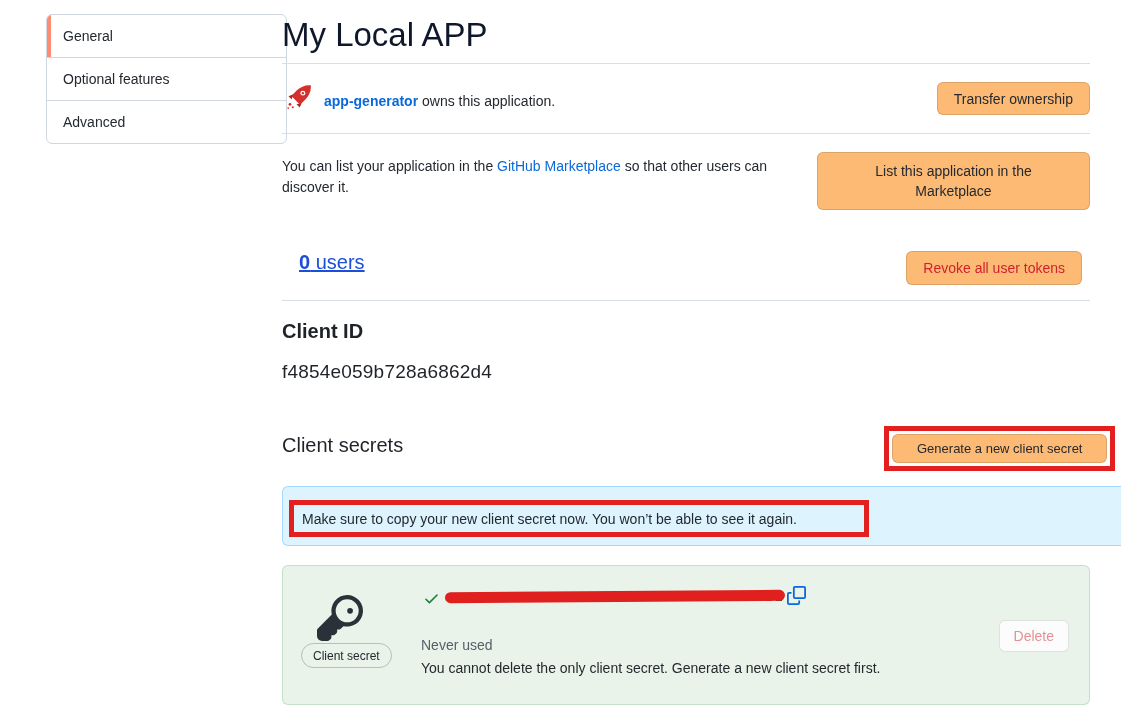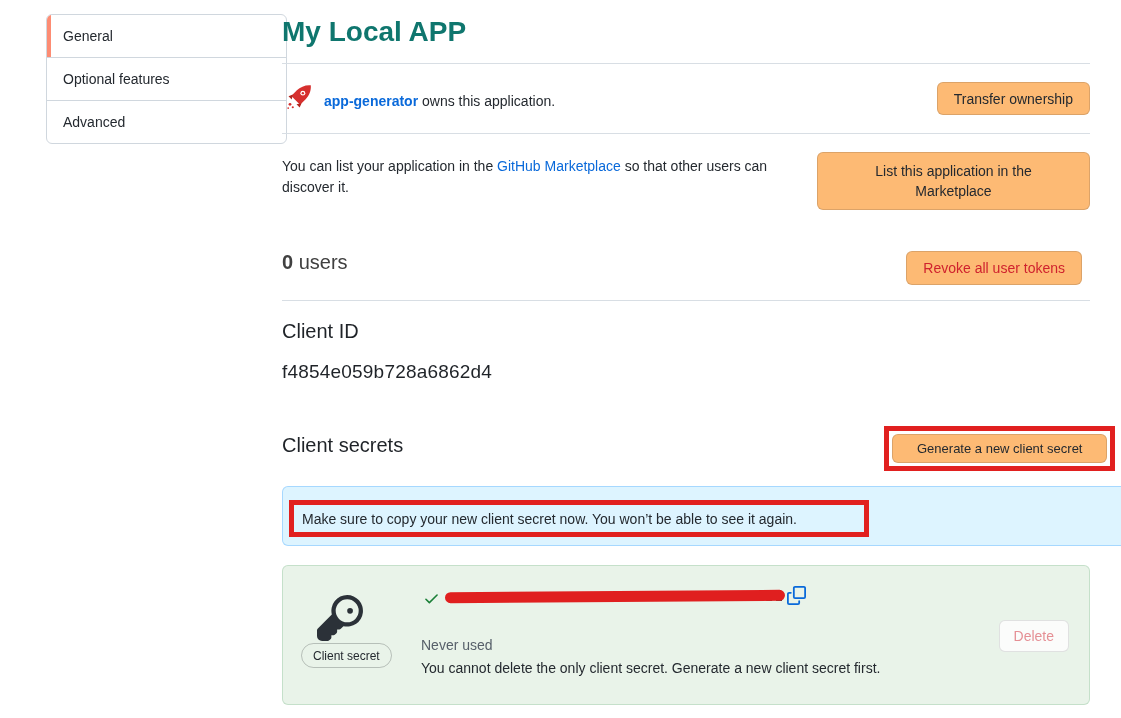--- a/index.html
+++ b/index.html
@@ -16,46 +16,46 @@
   .side-item {
     position:relative; padding:11px 16px; font-size:14px; color:#24292f;
     border-bottom:1px solid #d0d7de; cursor:pointer; line-height:20px;
   }
   .side-item:last-child { border-bottom:none; }
   .side-item.active::before {
     content:""; position:absolute; left:0; top:0; bottom:0; width:4px; background:#fd8c73;
   }
   
   .main { position:absolute; left:282px; top:0; width:808px; height:718px; }
-  .page-title { position:absolute; left:0; top:16px; font-size:28px; font-weight:700; color:#0f766e; }
+  .page-title { position:absolute; left:0; top:16px; font-size:33px; font-weight:400; color:#0f172a; }
   .divider { position:absolute; left:0; width:808px; border-top:1px solid #d8dee4; }
   .d1 { top:63px; } .d2 { top:133px; } .d3 { top:300px; }
 
   .rocket { position:absolute; left:2px; top:82px; }
   .owner-text { position:absolute; left:42px; top:91px; font-size:14px; line-height:20px; }
   .link { color:#0969da; text-decoration:none; cursor:pointer; }
   .owner-name { font-weight:600; }
 
   .btn {
     display:flex; align-items:center; justify-content:center;
     background:#fdba74; border:1px solid rgba(31,35,40,0.15); border-radius:6px;
     font-family:inherit; font-size:14px; font-weight:500; color:#24292f; cursor:pointer;
   }
   .btn-transfer { position:absolute; right:0; top:82px; height:33px; padding:0 16px; }
   .btn-marketplace {
     position:absolute; right:0; top:152px; width:273px; height:58px;
     padding:0 28px; text-align:center; line-height:20px;
   }
   .mk-text { position:absolute; left:0; top:156px; width:536px; font-size:14px; line-height:21px; }
 
-  .users-line { position:absolute; left:0; top:251px; font-size:20px; color:#404040; }
+  .users-line { position:absolute; left:17px; top:251px; font-size:20px; color:#1d4ed8;text-decoration:underline; }
   .users-count { font-weight:700; }
   .btn-revoke { position:absolute; right:8px; top:251px; height:34px; padding:0 16px; color:#cf222e; }
 
-  .h-clientid { position:absolute; left:0; top:320px; font-size:20px; font-weight:400; color:#1f2328; }
+  .h-clientid { position:absolute; left:0; top:320px; font-size:20px; font-weight:700; color:#1f2328; }
   .clientid-value { position:absolute; left:0; top:361px; font-size:19px; color:#1f2328; letter-spacing:0.2px; }
 
   .h-secrets { position:absolute; left:0; top:434px; font-size:20px; font-weight:400; color:#1f2328; }
   .annotation { border:5px solid #e1201f; }
   .gen-annotation {
     position:absolute; left:602px; top:426px; height:45px; padding:3px;
     display:flex; align-items:center;
   }
   .btn-generate { height:29px; padding:0 24px; font-size:13px; white-space:nowrap; }
 

